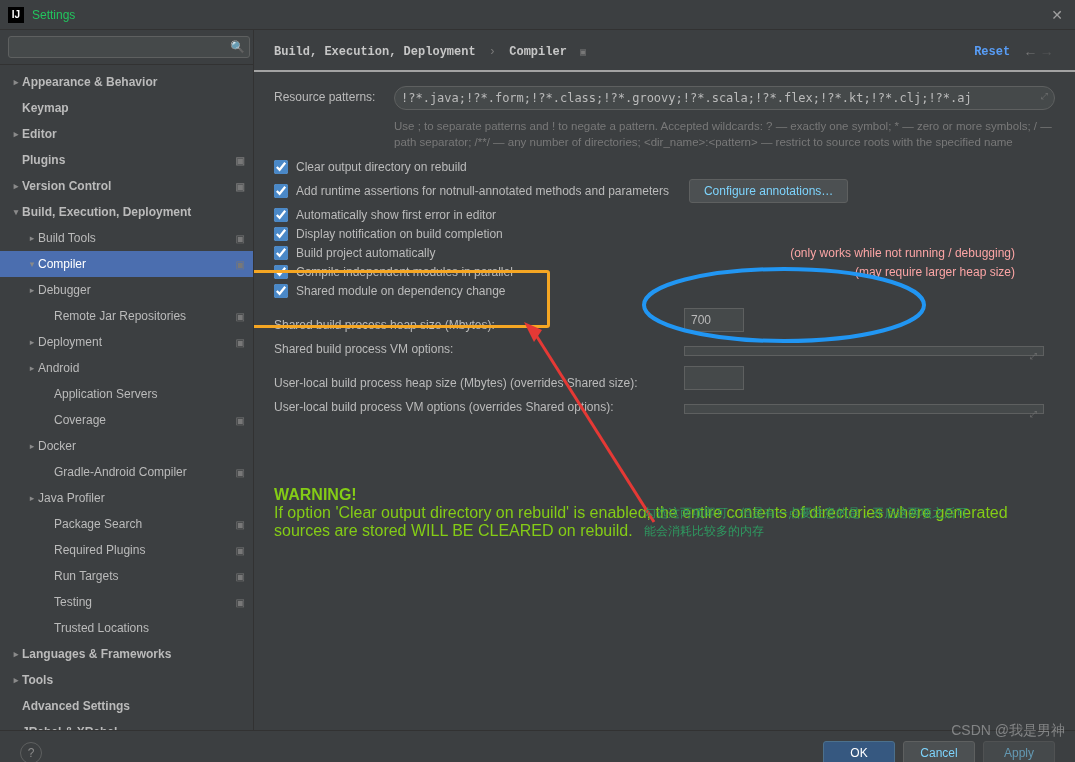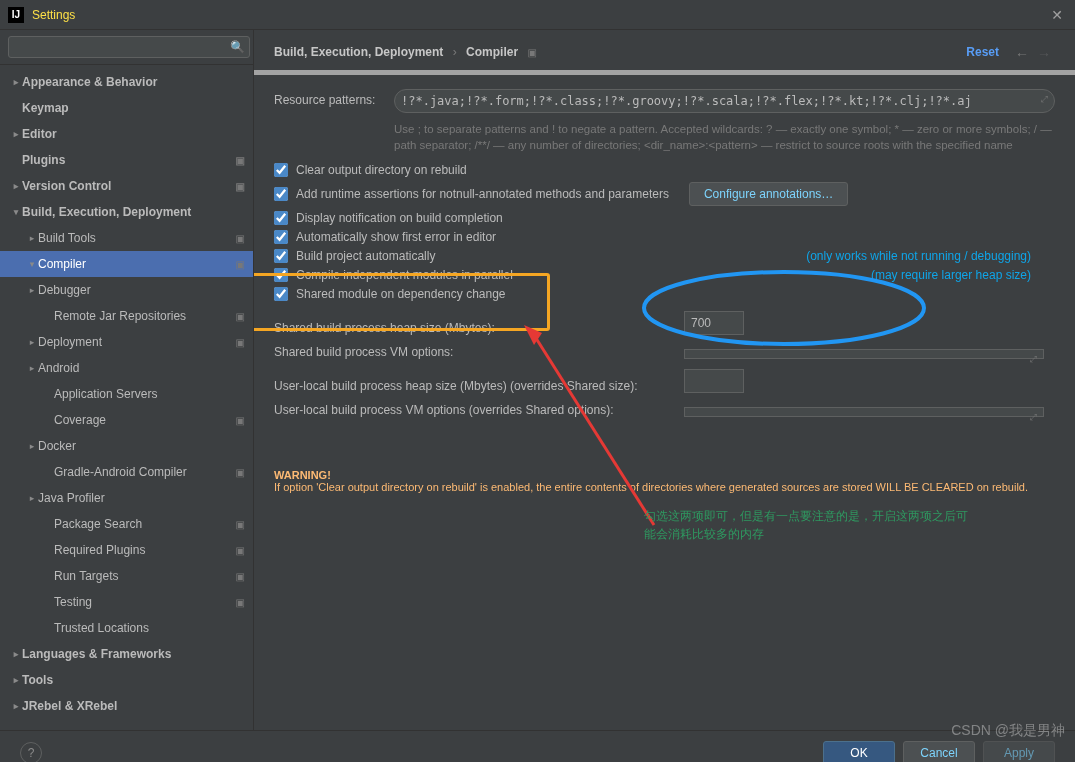--- a/index.html
+++ b/index.html
@@ -22,21 +22,21 @@
   padding: 0 8px;
 }
 .title-bar .app-icon {
   width: 16px; height: 16px;
   background: #000;
   color: #fff;
   display: flex; align-items: center; justify-content: center;
   font-weight: bold; font-size: 10px;
   margin-right: 8px;
 }
-.title-bar .title { flex: 1; color: #fde047; font-size: 12px; }
+.title-bar .title { flex: 1; color: #22c55e; font-size: 12px; }
 .title-bar .close { color: #a0a0a0; font-size: 14px; cursor: pointer; padding: 0 4px; }
 .main { display: flex; height: 700px; }
 .sidebar {
   width: 254px;
   background: #3c3f41;
   border-right: 1px solid #323232;
   display: flex; flex-direction: column;
 }
 .search-row {
   padding: 6px 8px;
@@ -74,21 +74,22 @@
 .content {
   flex: 1;
   display: flex; flex-direction: column;
   background: #3c3f41;
   padding: 0;
   overflow: hidden;
 }
 .breadcrumb-row {
   display: flex; align-items: center;
   padding: 14px 20px 10px 20px;
-  border-bottom: 5px solid #a3a3a3;
+  border-bottom: 2px solid #a3a3a3;
+  font-family: Liberation Mono, monospace;
 }
 .breadcrumb { flex: 1; font-weight: bold; color: #c7c7c7; }
 .breadcrumb .sep { color: #787878; margin: 0 6px; font-weight: normal; }
 .breadcrumb .bc-badge { font-size: 10px; color: #787878; margin-left: 6px; font-weight: normal; }
 .reset-link { color: #589df6; font-weight: bold; margin-right: 12px; cursor: pointer; }
 .nav-arrow { color: #787878; font-size: 14px; margin: 0 4px; cursor: pointer; }
 .form-area {
   flex: 1; overflow-y: auto;
   padding: 14px 20px;
   position: relative;
@@ -103,21 +104,21 @@
   font-size: 12px;
   font-family: inherit;
 }
 .text-input.mono { font-family: Consolas, monospace; border-radius: 12px; }
 .text-input.wide { flex: 1; position: relative; }
 .expand-btn { position: absolute; right: 6px; top: 4px; color: #787878; font-size: 9px; }
 .help-text { color: #787878; font-size: 11.5px; line-height: 1.4; margin-left: 120px; margin-bottom: 10px; }
 .checkbox-row { display: flex; align-items: center; margin: 5px 0; }
 .checkbox-row input { margin-right: 8px; accent-color: #4a88c7; width:14px; height:14px; }
 .checkbox-row .cblabel { color: #bbb; }
-.checkbox-row .note { color: #0ea5e9; margin-left: auto; margin-right: 24px; }
+.checkbox-row .note { color: #fca5a5; margin-left: auto; margin-right: 40px; }
 .btn {
   background: #4c5052;
   border: 1px solid #5e6060;
   color: #7dd3fc;
   padding: 4px 14px;
   border-radius: 3px;
   cursor: pointer;
   font-size: 12px;
 }
 .btn.primary { background: #365880; border-color: #4c708c; color: #fff; }
@@ -143,23 +144,23 @@
 }
 .annotation-text {
   position: absolute;
   color: #2e9960;
   font-size: 12px;
   line-height: 1.5;
   pointer-events: none;
   font-family: Liberation Serif, serif;
 }
 .warning-block {
-  margin-top: 52px;
-  color: #fdba74;
-  font-size: 11px;
+  margin-top: 72px;
+  color: #84cc16;
+  font-size: 16px;
 }
 .warning-block .wtitle { font-weight: bold; }
 .warning-block .wtext { font-weight: normal; }
 .button-bar {
   border-top: 1px solid #323232;
   padding: 10px 20px;
   display: flex; align-items: center;
 }
 .help-btn {
   width: 22px; height: 22px;
@@ -309,20 +310,25 @@
           <span class="chev">▸</span>
           <span class="label">Languages &amp; Frameworks</span>
           <span class="badge"></span>
         </div>
         <div class="tree-item indent-0 bold">
           <span class="chev">▸</span>
           <span class="label">Tools</span>
           <span class="badge"></span>
         </div>
         <div class="tree-item indent-0 bold">
+          <span class="chev"></span>
+          <span class="label">Advanced Settings</span>
+          <span class="badge"></span>
+        </div>
+        <div class="tree-item indent-0 bold">
           <span class="chev">▸</span>
           <span class="label">JRebel &amp; XRebel</span>
           <span class="badge"></span>
         </div>
       </div>
   </div>
 
   <div class="content">
     <div class="breadcrumb-row">
       <div class="breadcrumb">
@@ -350,25 +356,25 @@
         <input type="checkbox" checked="" style="">
         <span class="cblabel">Clear output directory on rebuild</span>
       </div>
       <div class="checkbox-row">
         <input type="checkbox" checked="" style="">
         <span class="cblabel">Add runtime assertions for notnull-annotated methods and parameters</span>
         <button class="btn" style="margin-left:20px">Configure annotations…</button>
       </div>
       <div class="checkbox-row">
         <input type="checkbox" checked="" style="">
+        <span class="cblabel">Automatically show first error in editor</span>
+      </div>
+      <div class="checkbox-row">
+        <input type="checkbox" checked="" style="">
         <span class="cblabel">Display notification on build completion</span>
-      </div>
-      <div class="checkbox-row">
-        <input type="checkbox" checked="" style="">
-        <span class="cblabel">Automatically show first error in editor</span>
       </div>
       <div class="checkbox-row">
         <input type="checkbox" checked="" style="">
         <span class="cblabel">Build project automatically</span>
         <span class="note">(only works while not running / debugging)</span>
       </div>
       <div class="checkbox-row">
         <input type="checkbox" checked="" style="">
         <span class="cblabel">Compile independent modules in parallel</span>
         <span class="note">(may require larger heap size)</span>

